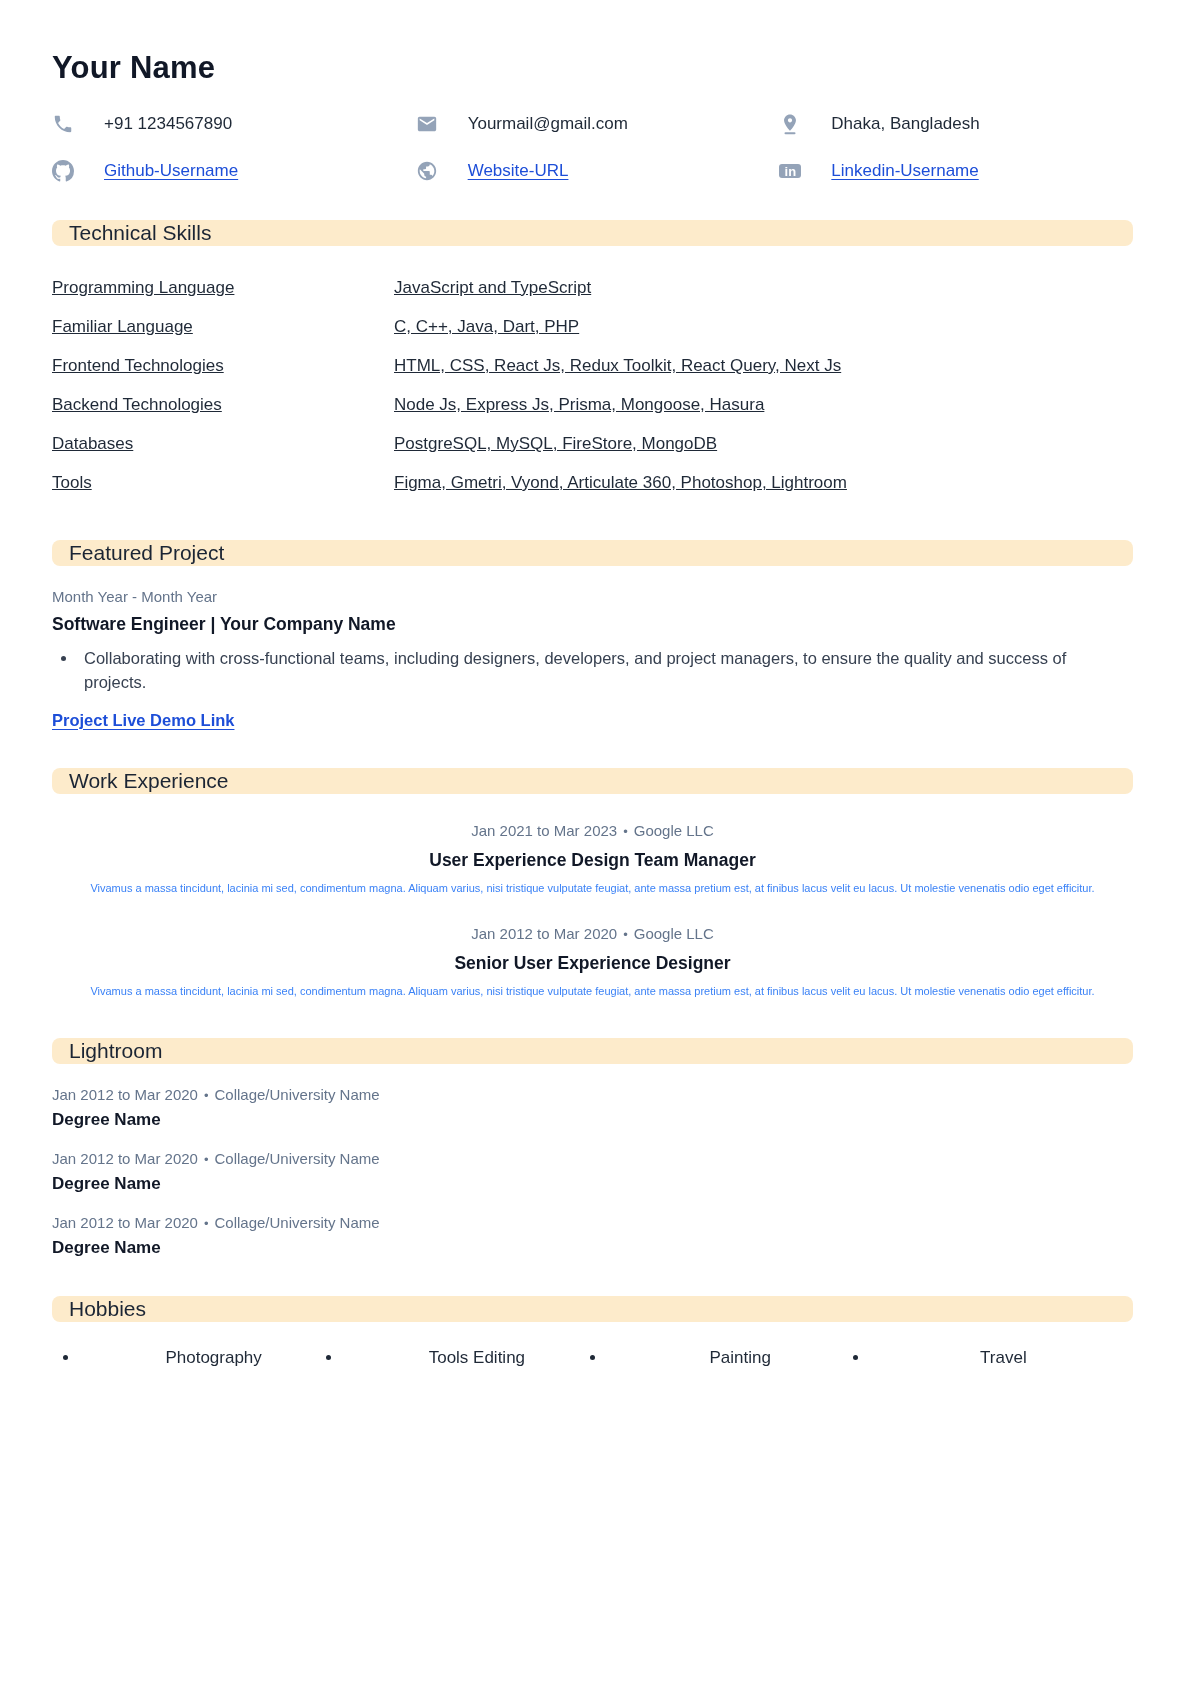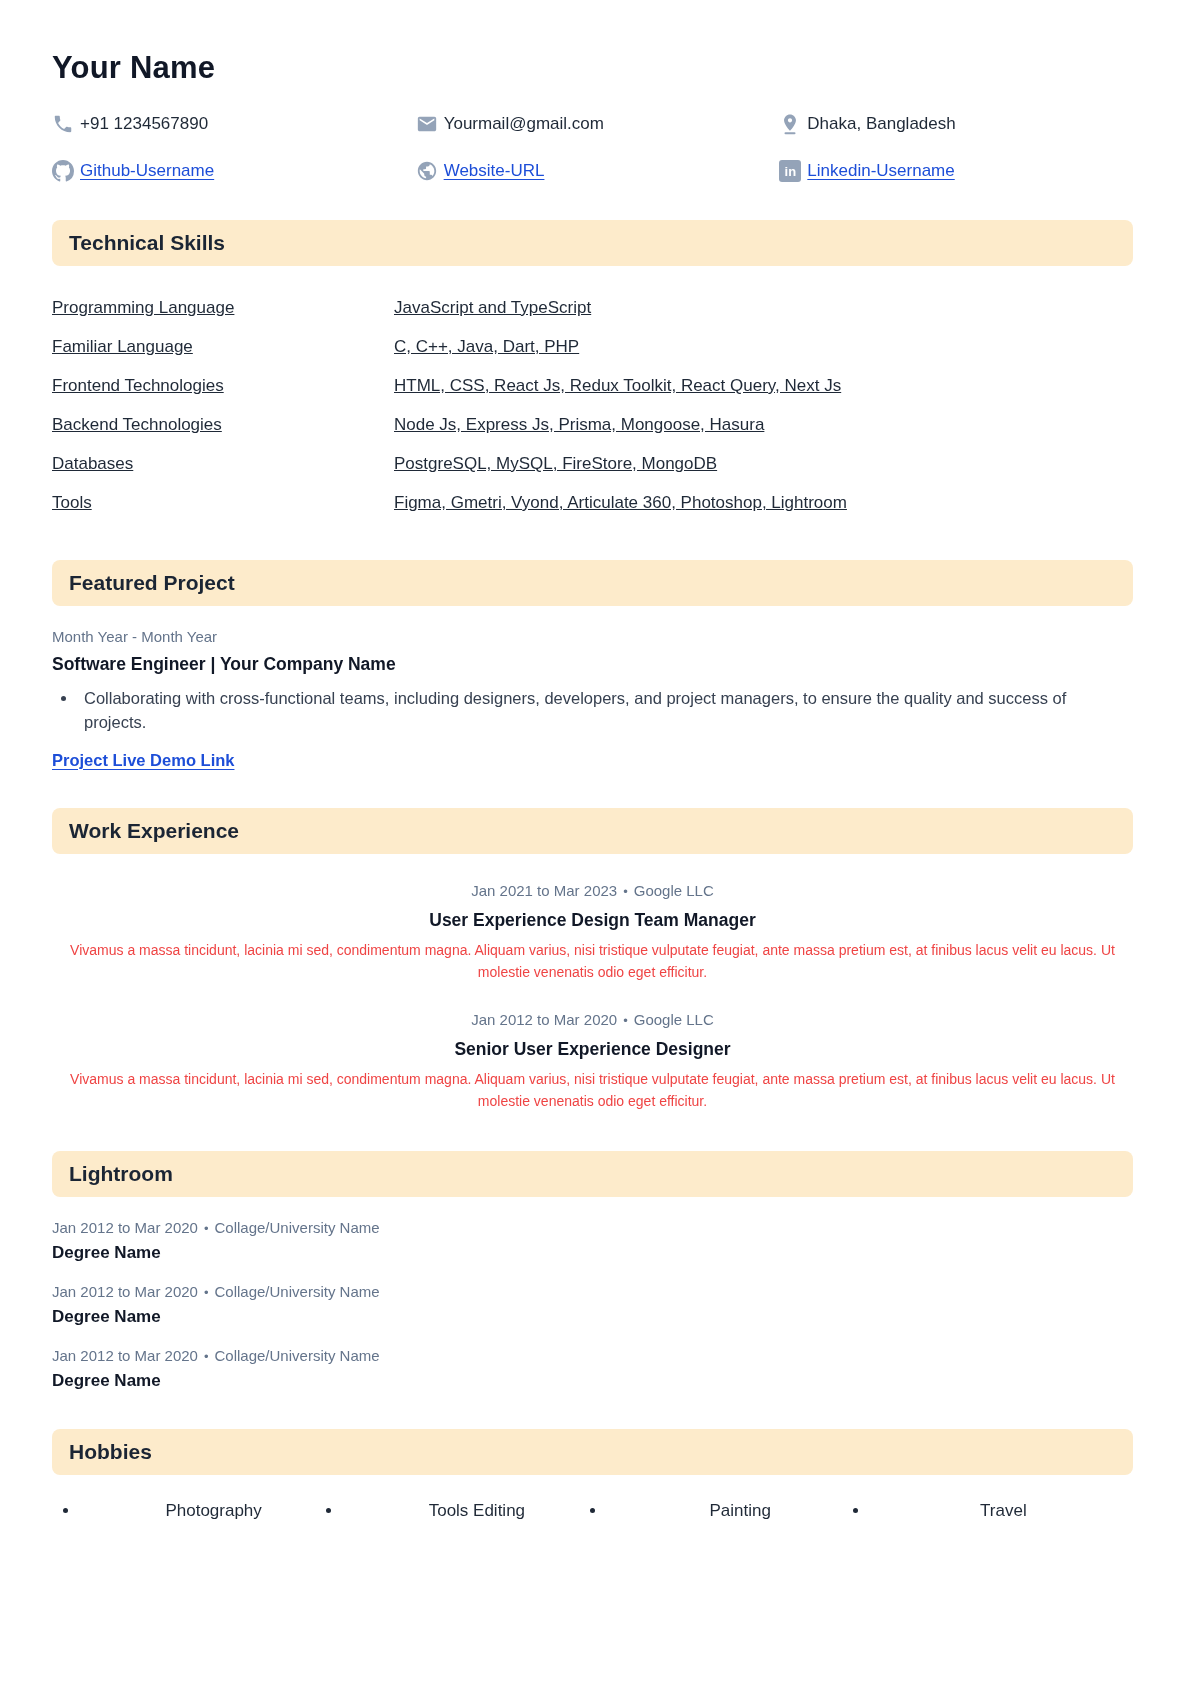--- a/index.html
+++ b/index.html
@@ -10,48 +10,48 @@
     color:#1f2937;
   }
   .page { padding:50px 57px 40px 52px; }
 
   
   .name { font-size:31px; font-weight:700; color:#111827; letter-spacing:.2px; }
   .contact-grid {
     display:grid; grid-template-columns:repeat(3,1fr);
     row-gap:25px; column-gap:10px; margin-top:27px;
   }
-  .contact-item { display:flex; align-items:center; gap:6px; font-size:17px; color:#1f2937; }
+  .contact-item { display:flex; align-items:center; gap:30px; font-size:17px; color:#1f2937; }
   .contact-item .ico { width:22px; height:22px; flex:0 0 22px; display:flex; align-items:center; justify-content:center; }
   .contact-item svg { width:22px; height:22px; fill:#94a3b8; }
   a.link { color:#1d4ed8; text-decoration:underline; text-underline-offset:3px; cursor:pointer; }
   .li-badge {
-    width:22px; height:22px; background:#94a3b8; border-radius:3px;
+    width:22px; height:14px; background:#94a3b8; border-radius:3px;
     color:#ffffff; font-size:13px; font-weight:700;
     display:flex; align-items:center; justify-content:center; line-height:1;
   }
 
   
   .section-band {
     background:#fdebcb; border-radius:8px;
-    padding:11px 17px; margin-top:38px;
-    font-size:21px; font-weight:700; color:#1b2534;
+    padding:1px 17px; margin-top:38px;
+    font-size:21px; font-weight:400; color:#1b2534;
   }
 
   
   .skills { margin-top:22px;text-decoration:underline; }
   .skill-row { display:flex; font-size:17px; line-height:39px; }
   .skill-label { width:342px; flex:0 0 342px; color:#1f2937; }
   .skill-value { color:#1f2937; }
 
   
   .meta { font-size:15px; color:#64748b; }
   .meta .dot { font-size:13px; padding:0 6px; color:#64748b; }
   .item-title { font-size:17.5px; font-weight:700; color:#111827; }
-  .para { font-size:14px; line-height:1.55; color:#ef4444; }
+  .para { font-size:11px; line-height:1.55; color:#3b82f6; }
 
   
   .fp-date { margin-top:22px; }
   .fp-title { margin-top:9px; }
   .fp-bullets { margin-top:12px; padding-left:26px; }
   .fp-bullets li { font-size:16.5px; line-height:1.45; color:#374151; padding-left:6px; }
   .fp-link { display:inline-block; margin-top:16px; font-size:16.5px; font-weight:700; }
 
   
   .job { margin-top:28px;text-align:center; }

